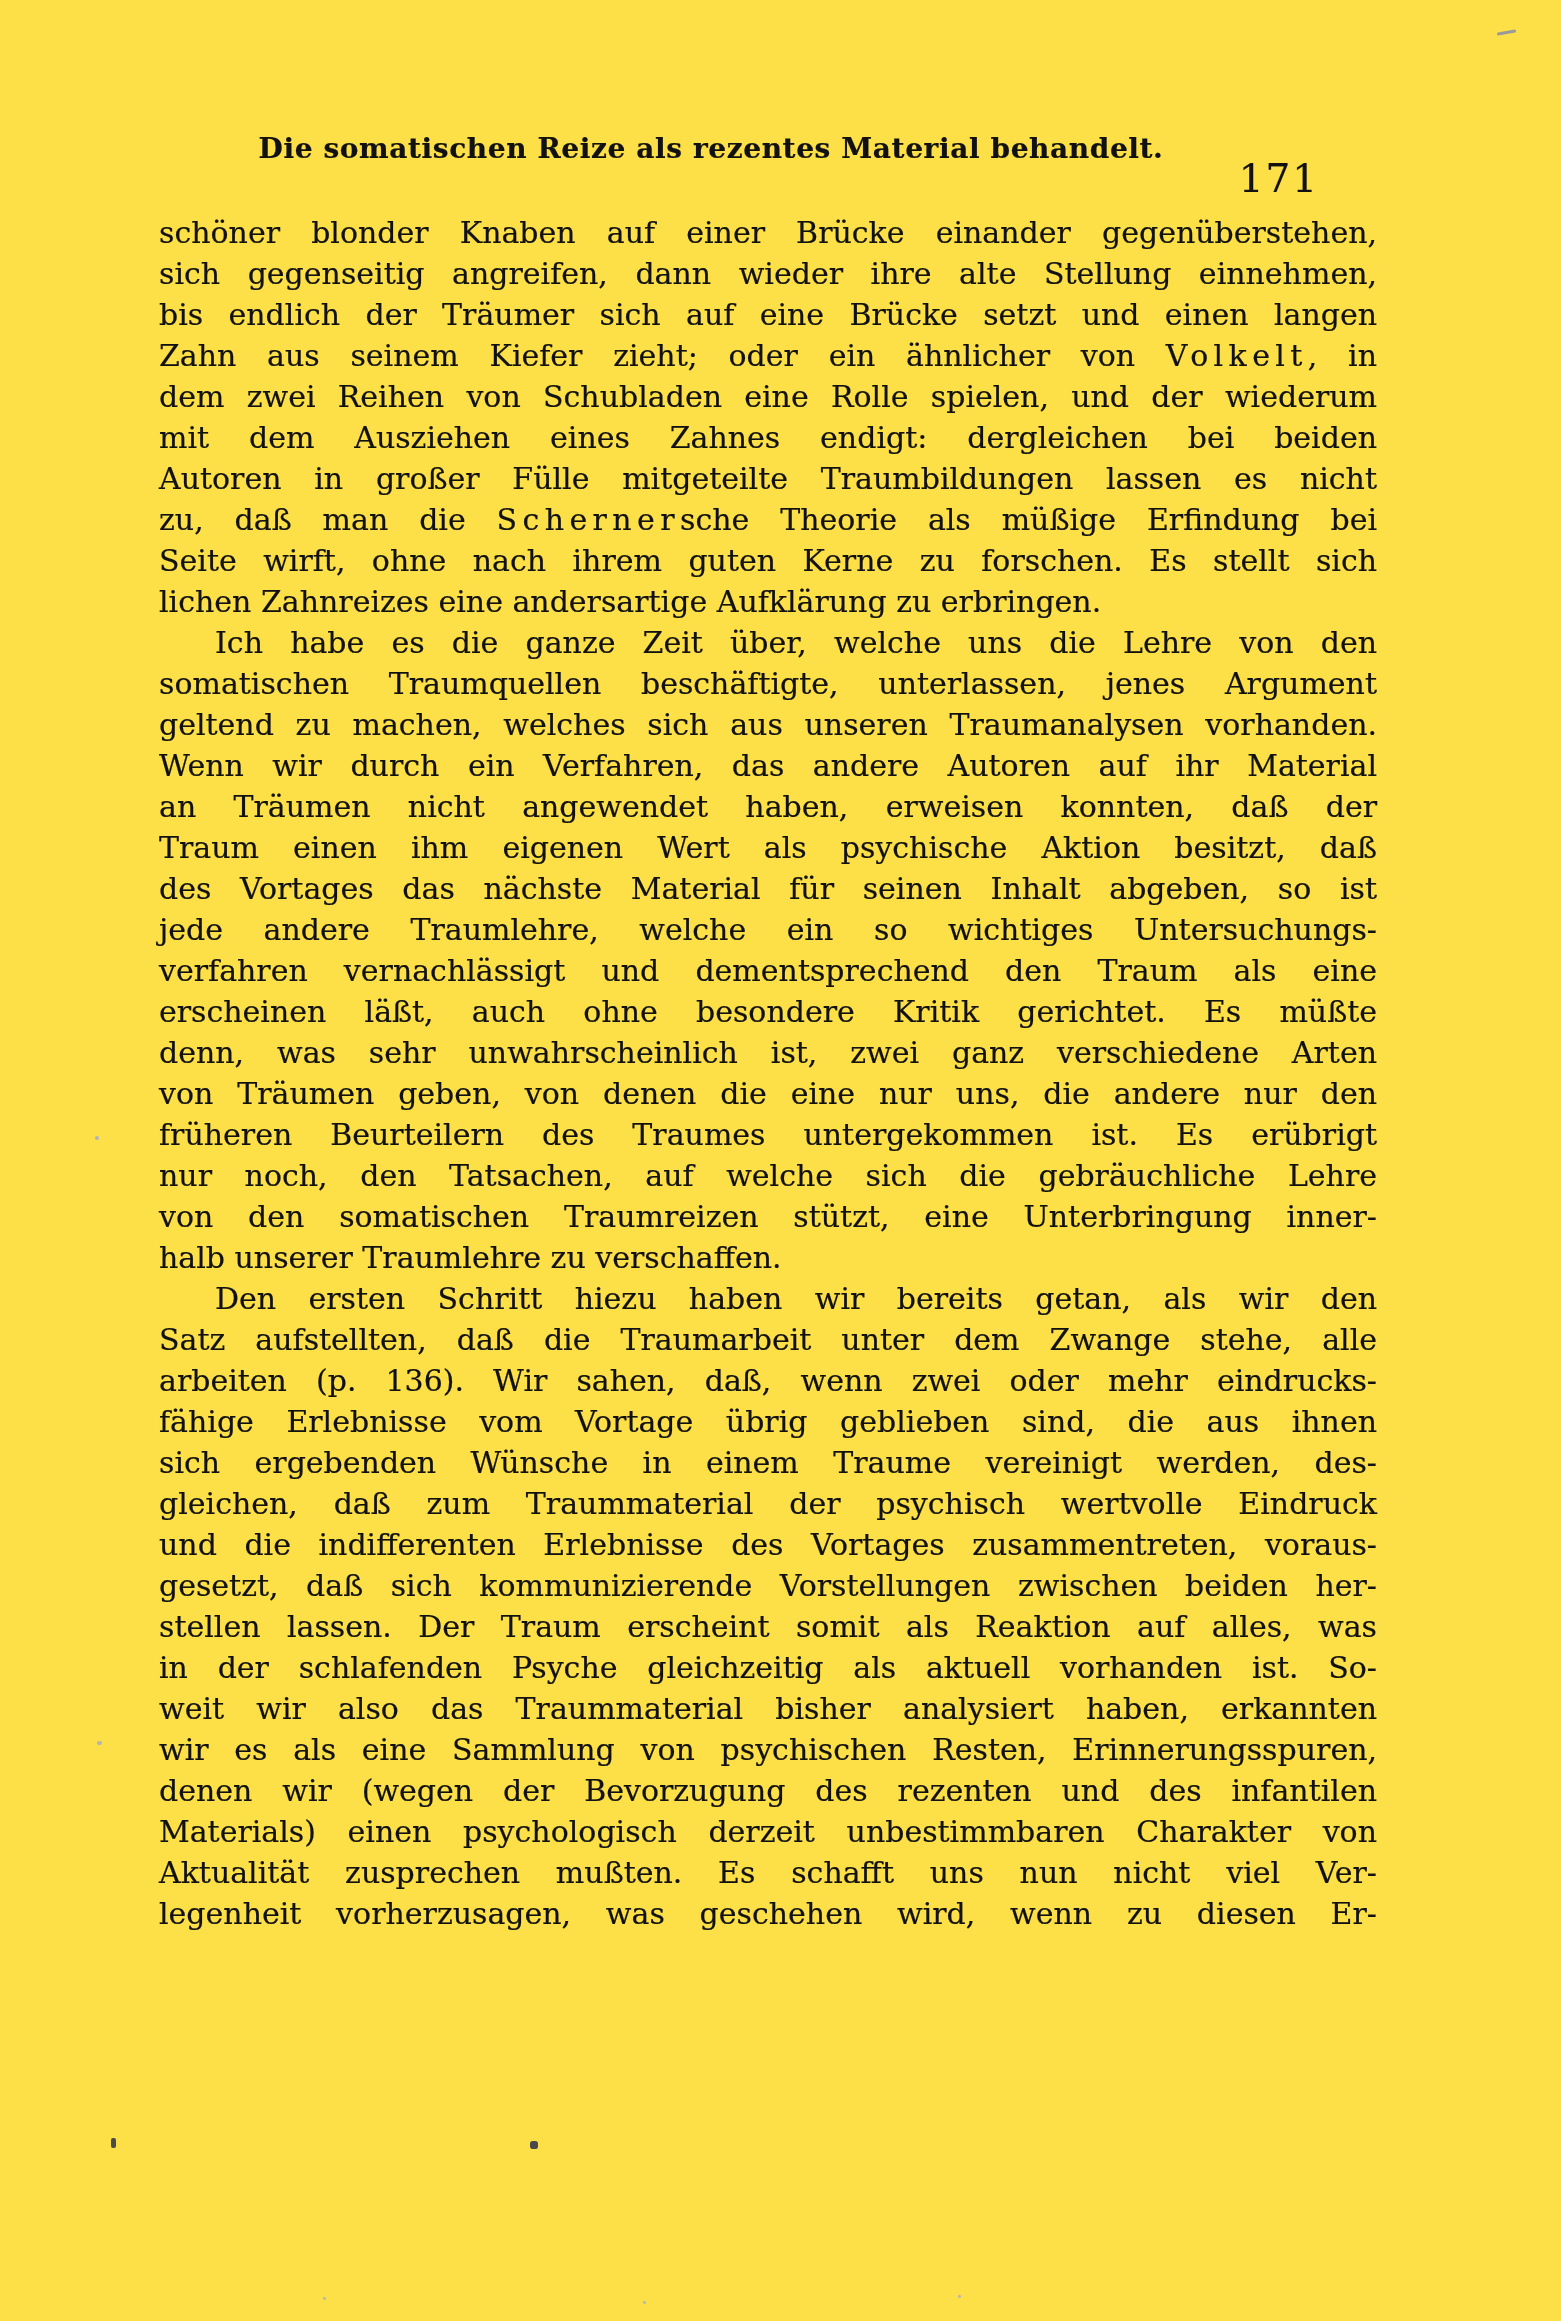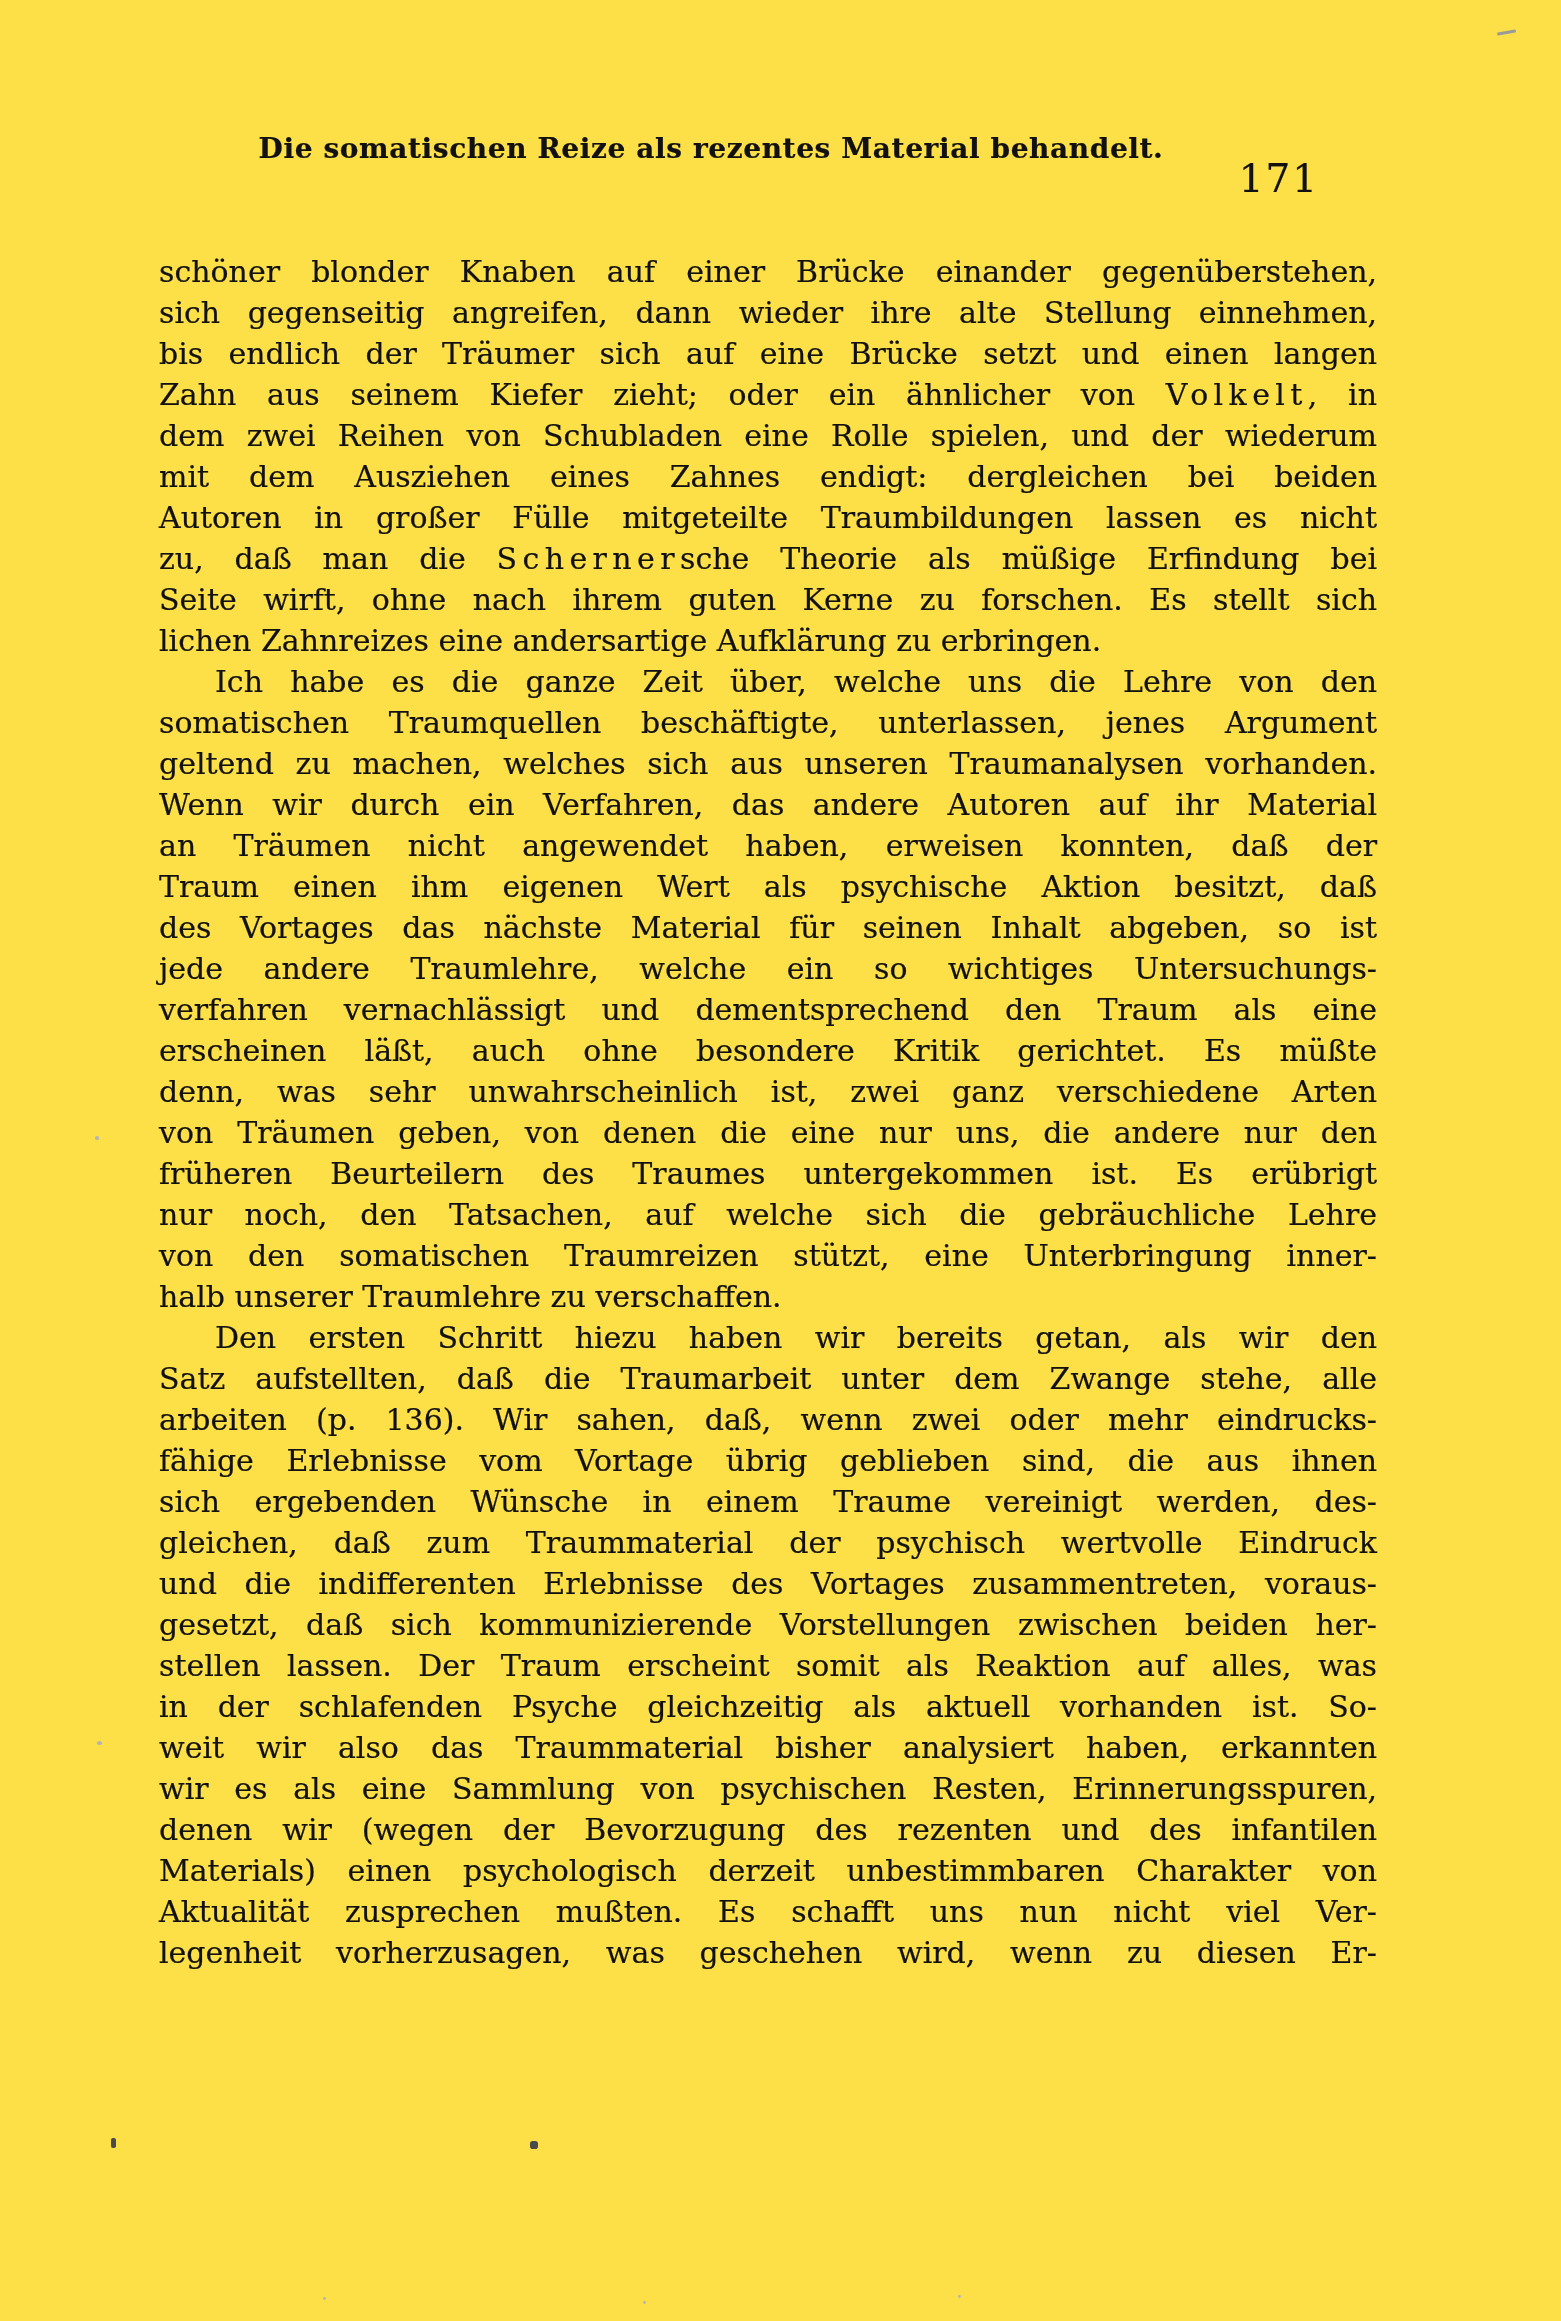--- a/index.html
+++ b/index.html
@@ -43,21 +43,20 @@
     margin-top: 24px;
   }
   
   .text-block {
     position: absolute;
     top: 212px;
     left: 159px;
     width: 1218px;
     font-size: 30px;
     line-height: 41px;
-    margin-top: 39px;
   }
   .line {
     text-align: justify;
     text-align-last: justify;
     height: 41px;
     overflow: visible;
     white-space: normal;
   }
   .line.last {
     text-align-last: left;

